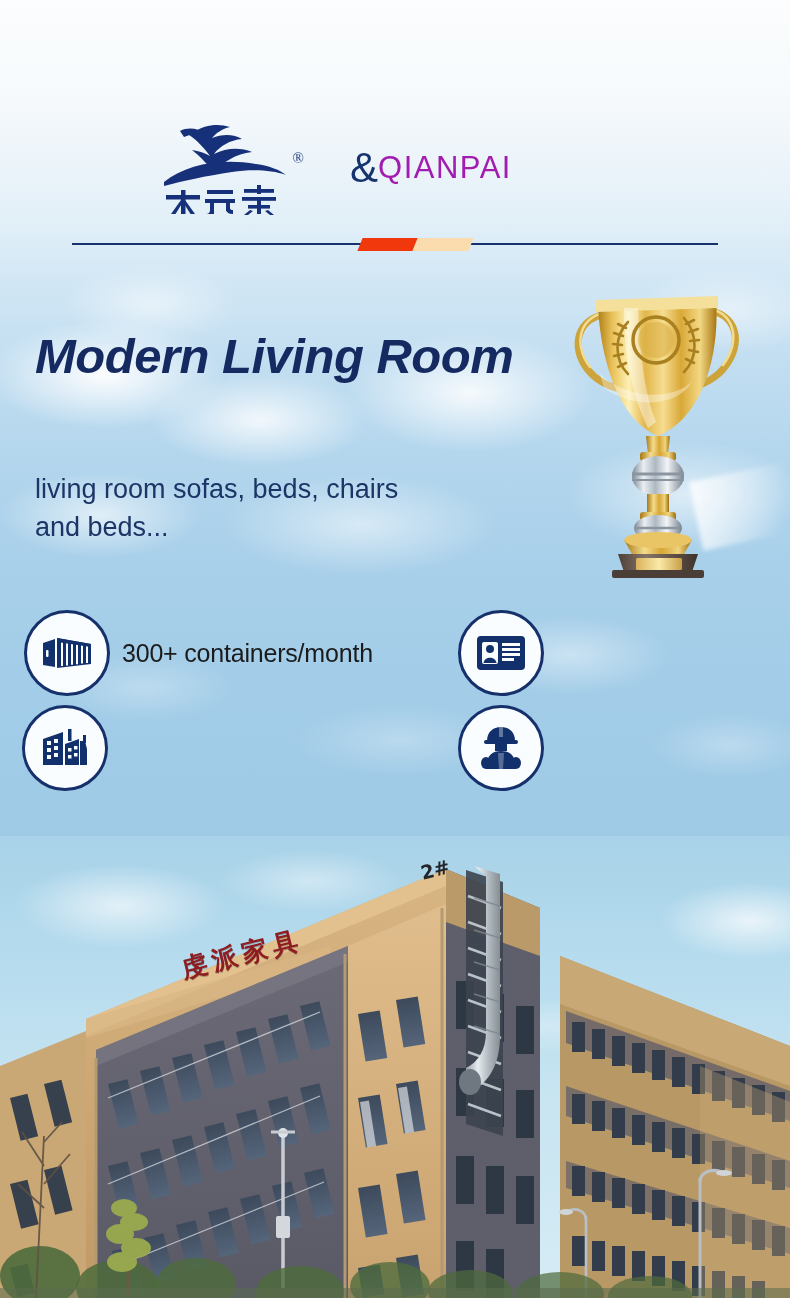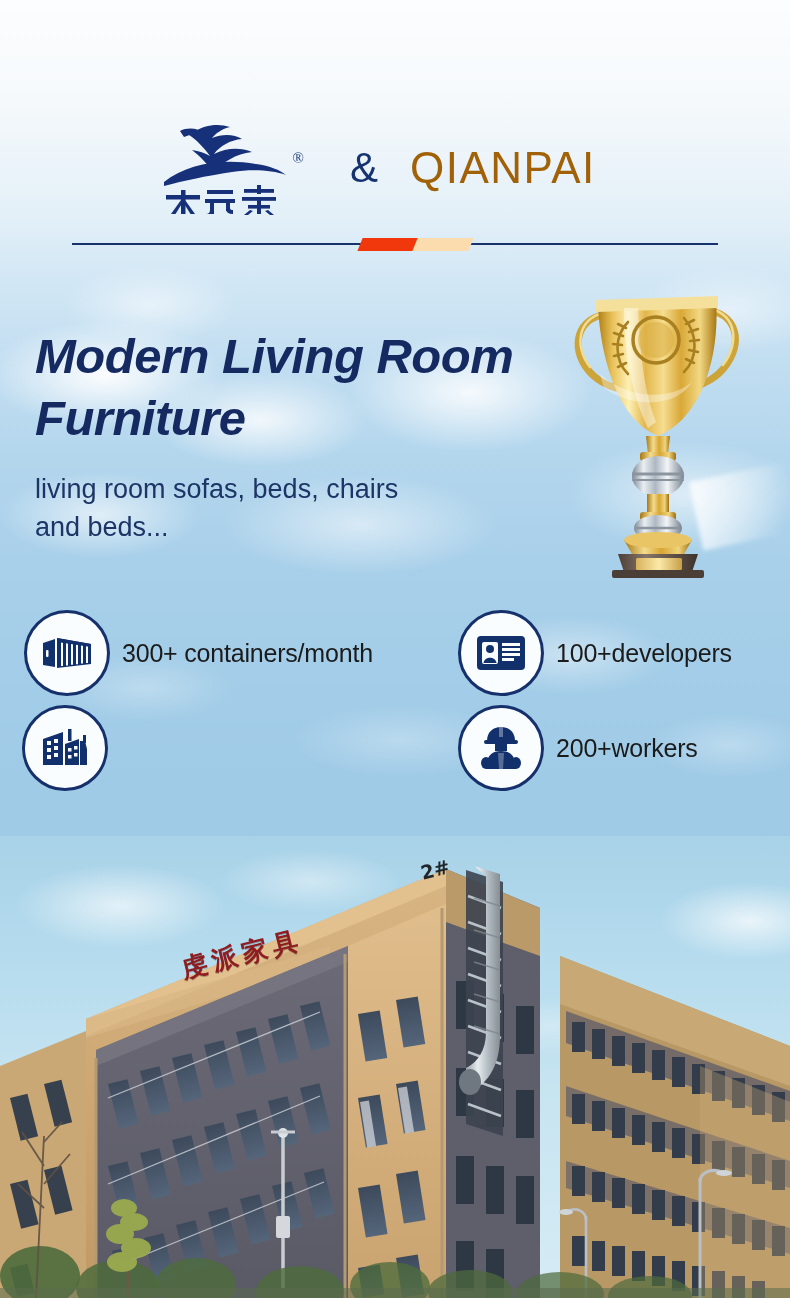--- a/index.html
+++ b/index.html
@@ -59,21 +59,21 @@
   .logo-mark svg { display:block; }
   .reg-mark {
     position:absolute; right:-14px; top:30px;
     font-size:15px; color:#1b3a7a; font-family:"Liberation Serif", serif;
   }
   .amp {
     margin-left:60px; font-size:42px; color:#15336f;
     font-weight:400; letter-spacing:0;
   }
   .brand {
-    margin-left:32px; font-size:44px; color:#a16207;
+    font-size:31px; color:#a21caf;
     font-weight:400; letter-spacing:1.5px;
   }
 
   .divider-wrap { position:absolute; left:72px; top:238px; width:646px; height:14px; }
   .divider-line {
     position:absolute; left:0; top:5px; width:646px; height:2px;
     background:#16336d;
   }
   .accent {
     position:absolute; top:0px; height:13px;
@@ -223,21 +223,20 @@
 
     <div class="divider-wrap">
       <div class="divider-line"></div>
       <div class="accent accent-red"></div>
       <div class="accent accent-peach"></div>
     </div>
   </div>
 
   <div class="headline">
     <div>Modern Living Room</div>
-    <div>Furniture</div>
   </div>
 
   <div class="subline">
     <div>living room sofas, beds, chairs</div>
     <div>and beds...</div>
   </div>
 
   <div class="glow"></div>
   <div class="trophy">
     <svg width="240" height="300" viewBox="0 0 240 300">
@@ -360,21 +359,20 @@
           <circle cx="14" cy="15" r="4" fill="#12306b"></circle>
           <path d="M7.5 29 C8.5 22, 19.5 22, 20.5 29 Z" fill="#12306b"></path>
           <g fill="#fafdff">
             <rect x="26" y="9" width="18" height="3"></rect>
             <rect x="26" y="14" width="18" height="3"></rect>
             <rect x="26" y="19" width="18" height="3"></rect>
             <rect x="26" y="24" width="12" height="3"></rect>
           </g>
         </svg>
       </div>
-      <span class="feature-label">100+developers</span>
     </div>
 
     <div class="feature f2">
       <div class="badge-circle">
         <svg width="52" height="42" viewBox="0 0 52 42">
           <path d="M4 12 L24 5 L24 38 L4 38 Z" fill="#12306b"></path>
           <g fill="#fafdff">
             <rect x="8" y="14" width="4" height="4"></rect>
               <rect x="15" y="12" width="4" height="4"></rect>
             <rect x="8" y="21" width="4" height="4"></rect>
@@ -402,21 +400,20 @@
           <path d="M9 16 C9 7, 15 2, 23 2 C31 2, 37 7, 37 16 Z" fill="#12306b"></path>
           <rect x="6" y="15" width="34" height="4" rx="2" fill="#12306b"></rect>
           <rect x="21" y="2" width="4" height="10" fill="#fafdff" opacity=".35"></rect>
           <path d="M17 19 L29 19 L29 26 L17 26 Z" fill="#12306b"></path>
           <path d="M23 26 C33 26, 38 32, 38 44 L8 44 C8 32, 13 26, 23 26 Z" fill="#12306b"></path>
           <path d="M20 28 L26 28 L25 44 L21 44 Z" fill="#fafdff" opacity=".3"></path>
           <ellipse cx="8" cy="38" rx="5" ry="6" fill="#12306b"></ellipse>
           <ellipse cx="38" cy="38" rx="5" ry="6" fill="#12306b"></ellipse>
         </svg>
       </div>
-      <span class="feature-label">200+workers</span>
     </div>
   </div>
 
   <div class="photo">
     <div class="photo-sky"></div>
     <div class="ph-cloud pc1"></div>
     <div class="ph-cloud pc2"></div>
     <div class="ph-cloud pc3"></div>
     <div class="ph-cloud pc4"></div>
 

